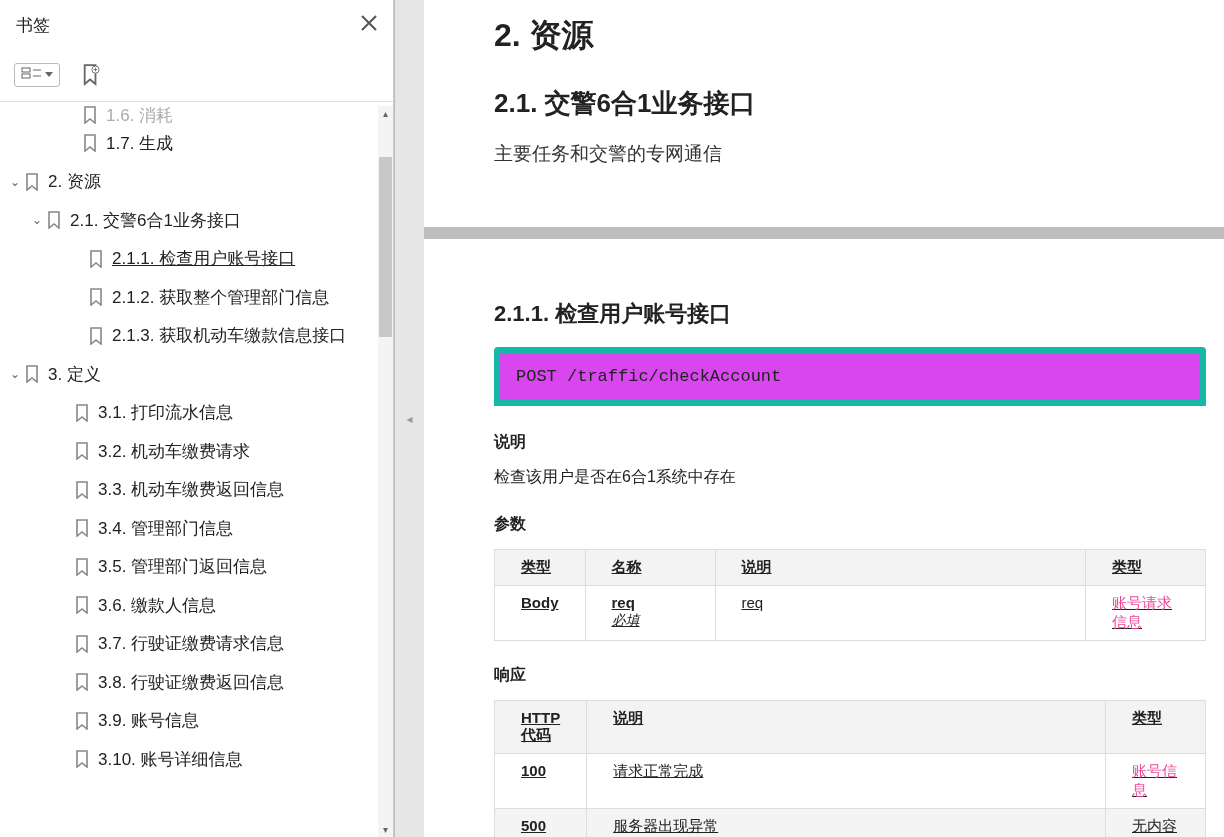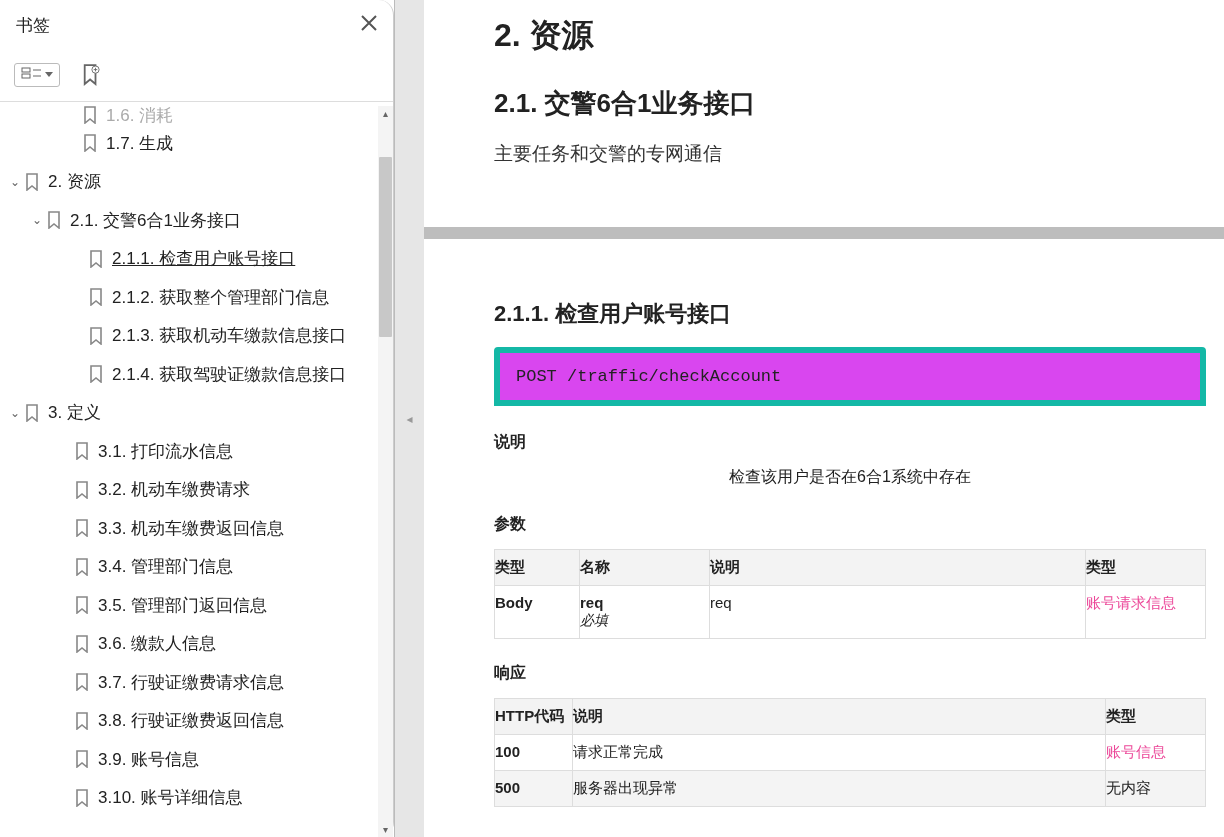--- a/index.html
+++ b/index.html
@@ -1,17 +1,17 @@
 <!DOCTYPE html>
 <html><head>
 <meta charset="utf-8">
 <style>
 * { margin: 0; padding: 0; box-sizing: border-box; }
 body { font-family: -apple-system, "Segoe UI", Arial, sans-serif; display: flex; width: 1224px; height: 837px; overflow: hidden; color: #222; background: #fff; }
-.sidebar { width: 394px; border-right: 1px solid #ccc; display: flex; flex-direction: column; background: #fff; border-radius: 15px; }
+.sidebar { width: 394px; border-right: 1px solid #ccc; display: flex; flex-direction: column; background: #fff; }
 .sb-header { display: flex; align-items: center; justify-content: space-between; padding: 4px 14px 4px 16px; font-size: 17px; height: 50px; }
 .sb-toolbar { display: flex; align-items: center; gap: 22px; padding: 6px 10px 8px 14px; border-bottom: 1px solid #ddd; height: 52px; }
 .tb-pill { display: flex; align-items: center; gap: 2px; border: 1px solid #bbb; border-radius: 3px; padding: 3px 6px; color: #555; }
 .tb-icon { width: 18px; height: 18px; display: inline-flex; align-items: center; justify-content: center; color: #666; }
 .sb-tree { flex: 1; overflow: hidden; position: relative; padding-top: 4px; }
 .tree-scroll { position: absolute; top: 4px; right: 0; bottom: 0; width: 15px; background: #f4f4f4; display: flex; flex-direction: column; align-items: center; }
 .tree-scroll .arrow { font-size: 10px; color: #666; padding: 2px 0; }
 .tree-scroll .thumb { background: #c8c8c8; width: 13px; height: 180px; border-radius: 1px; margin-top: 36px; }
 .tree-item { display: flex; align-items: center; height: 38.5px; font-size: 17px; cursor: default; }
 .tree-item.cut { height: 18px; overflow: hidden; color: #aaa; }
@@ -31,23 +31,23 @@
 
 .content { flex: 1; overflow: hidden; }
 .doc { padding: 10px 18px 0 70px; }
 h1 { font-size: 32px; font-weight: 700; margin: 4px 0 28px; }
 h2 { font-size: 26px; font-weight: 700; margin-bottom: 20px; }
 h3 { font-size: 22px; font-weight: 700; margin-bottom: 18px; }
 .subtext { font-size: 19px; color: #333; margin-bottom: 60px; }
 .page-sep { height: 12px; background: #bdbdbd; margin: 24px -18px 60px -70px; }
 .code { border: 6px solid #14b8a6; background: #d946ef; border-radius: 4px 4px 0 0; padding: 14px 16px; font-family: Liberation Mono, monospace; font-size: 17px; margin-bottom: 26px; }
 .sect-lbl { font-size: 16px; font-weight: 700; margin-bottom: 14px; }
-.desc { font-size: 16px; margin-bottom: 26px; text-align: center; }
+.desc { font-size: 16px; margin-bottom: 26px; }
 table { width: 100%; border-collapse: collapse; font-size: 15px; margin-bottom: 24px; }
-th, td { border: 1px solid #ddd; padding: 8px 0; text-align: left; vertical-align: top; }
+th, td { border: 1px solid #ddd; padding: 8px 26px; text-align: left; vertical-align: top; text-decoration: underline; }
 th { background: #f3f3f3; font-weight: 700; }
 tbody tr:nth-child(even) td { background: #f4f4f4; }
 .req-sub { font-style: italic; font-size: 14px; }
 .link { color: #ec4899; }
 .close-x svg { width: 20px; height: 20px; }
 </style>
 </head>
 <body>
 
 <div class="sidebar">
@@ -137,29 +137,20 @@
         </div>
         <div class="tree-item ind3">
           <span class="chev none">·</span>
           <span class="bm-icon">
             <svg width="16" height="18" viewBox="0 0 16 18">
               <path d="M3 1 H13 V17 L8 13 L3 17 Z" fill="none" stroke="#888" stroke-width="1.6"></path>
             </svg>
           </span>
           <span class="lbl">2.1.3. 获取机动车缴款信息接口</span>
         </div>
-        <div class="tree-item ind3">
-          <span class="chev none">·</span>
-          <span class="bm-icon">
-            <svg width="16" height="18" viewBox="0 0 16 18">
-              <path d="M3 1 H13 V17 L8 13 L3 17 Z" fill="none" stroke="#888" stroke-width="1.6"></path>
-            </svg>
-          </span>
-          <span class="lbl">2.1.4. 获取驾驶证缴款信息接口</span>
-        </div>
         <div class="tree-item ind0">
           <span class="chev">⌄</span>
           <span class="bm-icon">
             <svg width="16" height="18" viewBox="0 0 16 18">
               <path d="M3 1 H13 V17 L8 13 L3 17 Z" fill="none" stroke="#888" stroke-width="1.6"></path>
             </svg>
           </span>
           <span class="lbl">3. 定义</span>
         </div>
         <div class="tree-item ind1nc">

